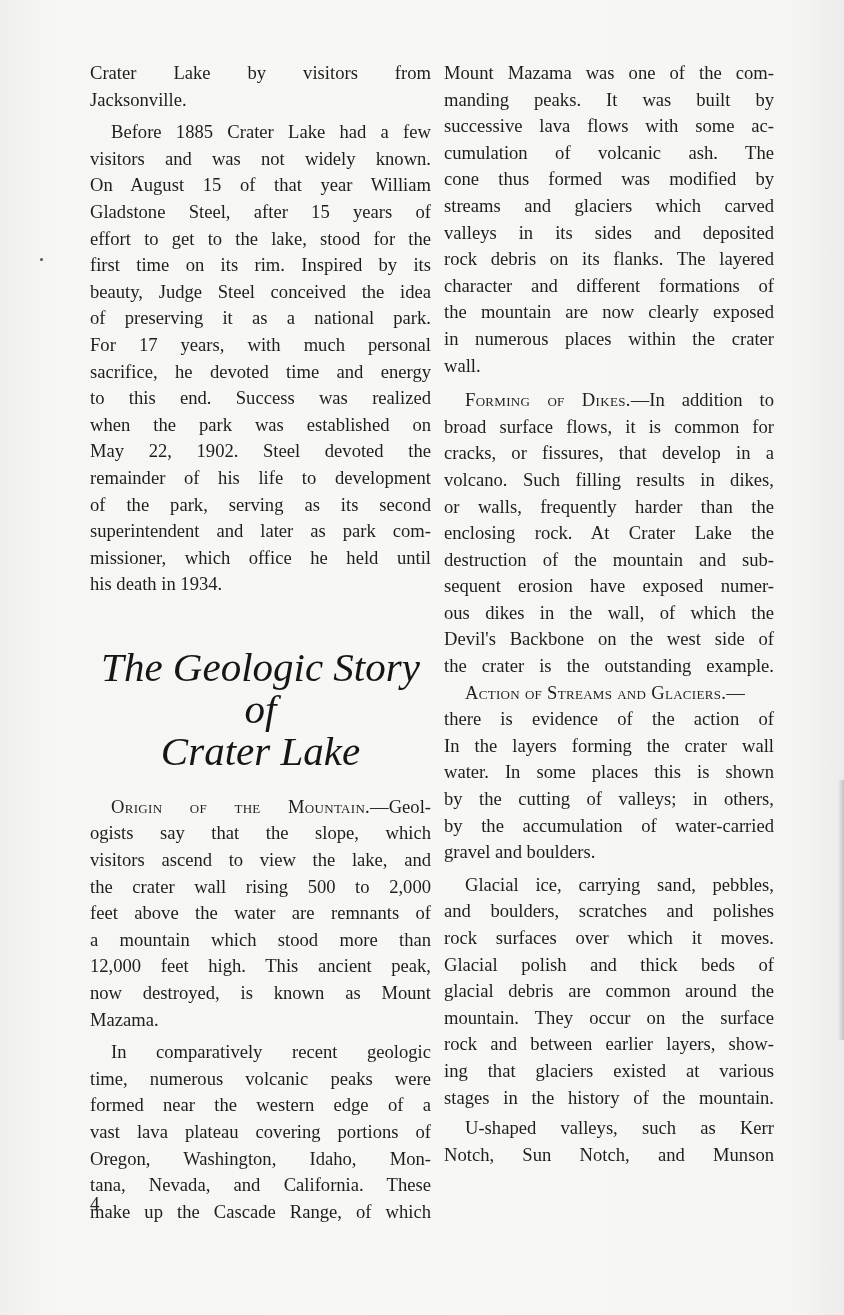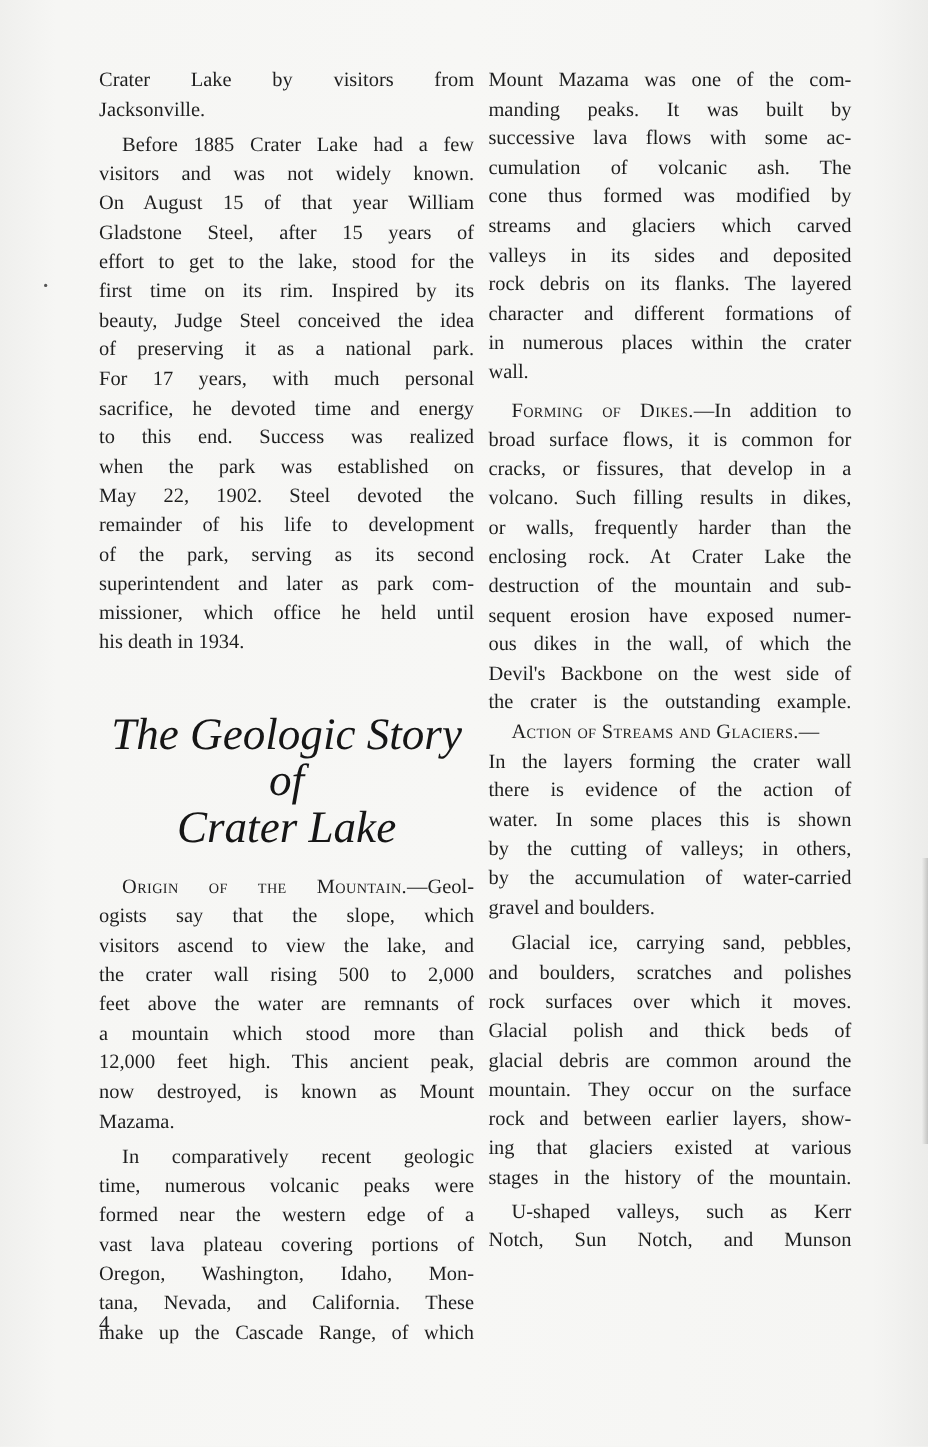--- a/index.html
+++ b/index.html
@@ -141,20 +141,21 @@
     <div id="intro-lines">
         <span class="line">Mount Mazama was one of the com-</span>
         <span class="line">manding peaks.  It was built by</span>
         <span class="line">successive lava flows with some ac-</span>
         <span class="line">cumulation of volcanic ash.  The</span>
         <span class="line">cone thus formed was modified by</span>
         <span class="line">streams and glaciers which carved</span>
         <span class="line">valleys in its sides and deposited</span>
         <span class="line">rock debris on its flanks.  The layered</span>
         <span class="line">character and different formations of</span>
+        <span class="line">the mountain are now clearly exposed</span>
         <span class="line">in numerous places within the crater</span>
         <span class="line last">wall.</span>
       </div>
 
     <div style="margin-top:8px;">
       <span class="line indent"><span class="smallcaps">Forming of Dikes.</span><span>—In addition to</span></span>
       <div id="dikes-lines">
           <span class="line">broad surface flows, it is common for</span>
           <span class="line">cracks, or fissures, that develop in a</span>
           <span class="line">volcano.  Such filling results in dikes,</span>
@@ -164,22 +165,22 @@
           <span class="line">sequent erosion have exposed numer-</span>
           <span class="line">ous dikes in the wall, of which the</span>
           <span class="line">Devil's Backbone on the west side of</span>
           <span class="line">the crater is the outstanding example.</span>
         </div>
     </div>
 
     <div>
       <span class="line indent last" style="text-align-last:left;"><span class="smallcaps">Action of Streams and Glaciers.</span><span>—</span></span>
       <div id="streams-lines">
+          <span class="line">there is evidence of the action of</span>
           <span class="line">In the layers forming the crater wall</span>
-          <span class="line">there is evidence of the action of</span>
           <span class="line">water.  In some places this is shown</span>
           <span class="line">by the cutting of valleys; in others,</span>
           <span class="line">by the accumulation of water-carried</span>
           <span class="line last">gravel and boulders.</span>
         </div>
     </div>
 
     <div id="glacial-lines">
         <span class="line indent" style="margin-top: 6px;">Glacial ice, carrying sand, pebbles,</span>
         <span class="line">and boulders, scratches and polishes</span>

